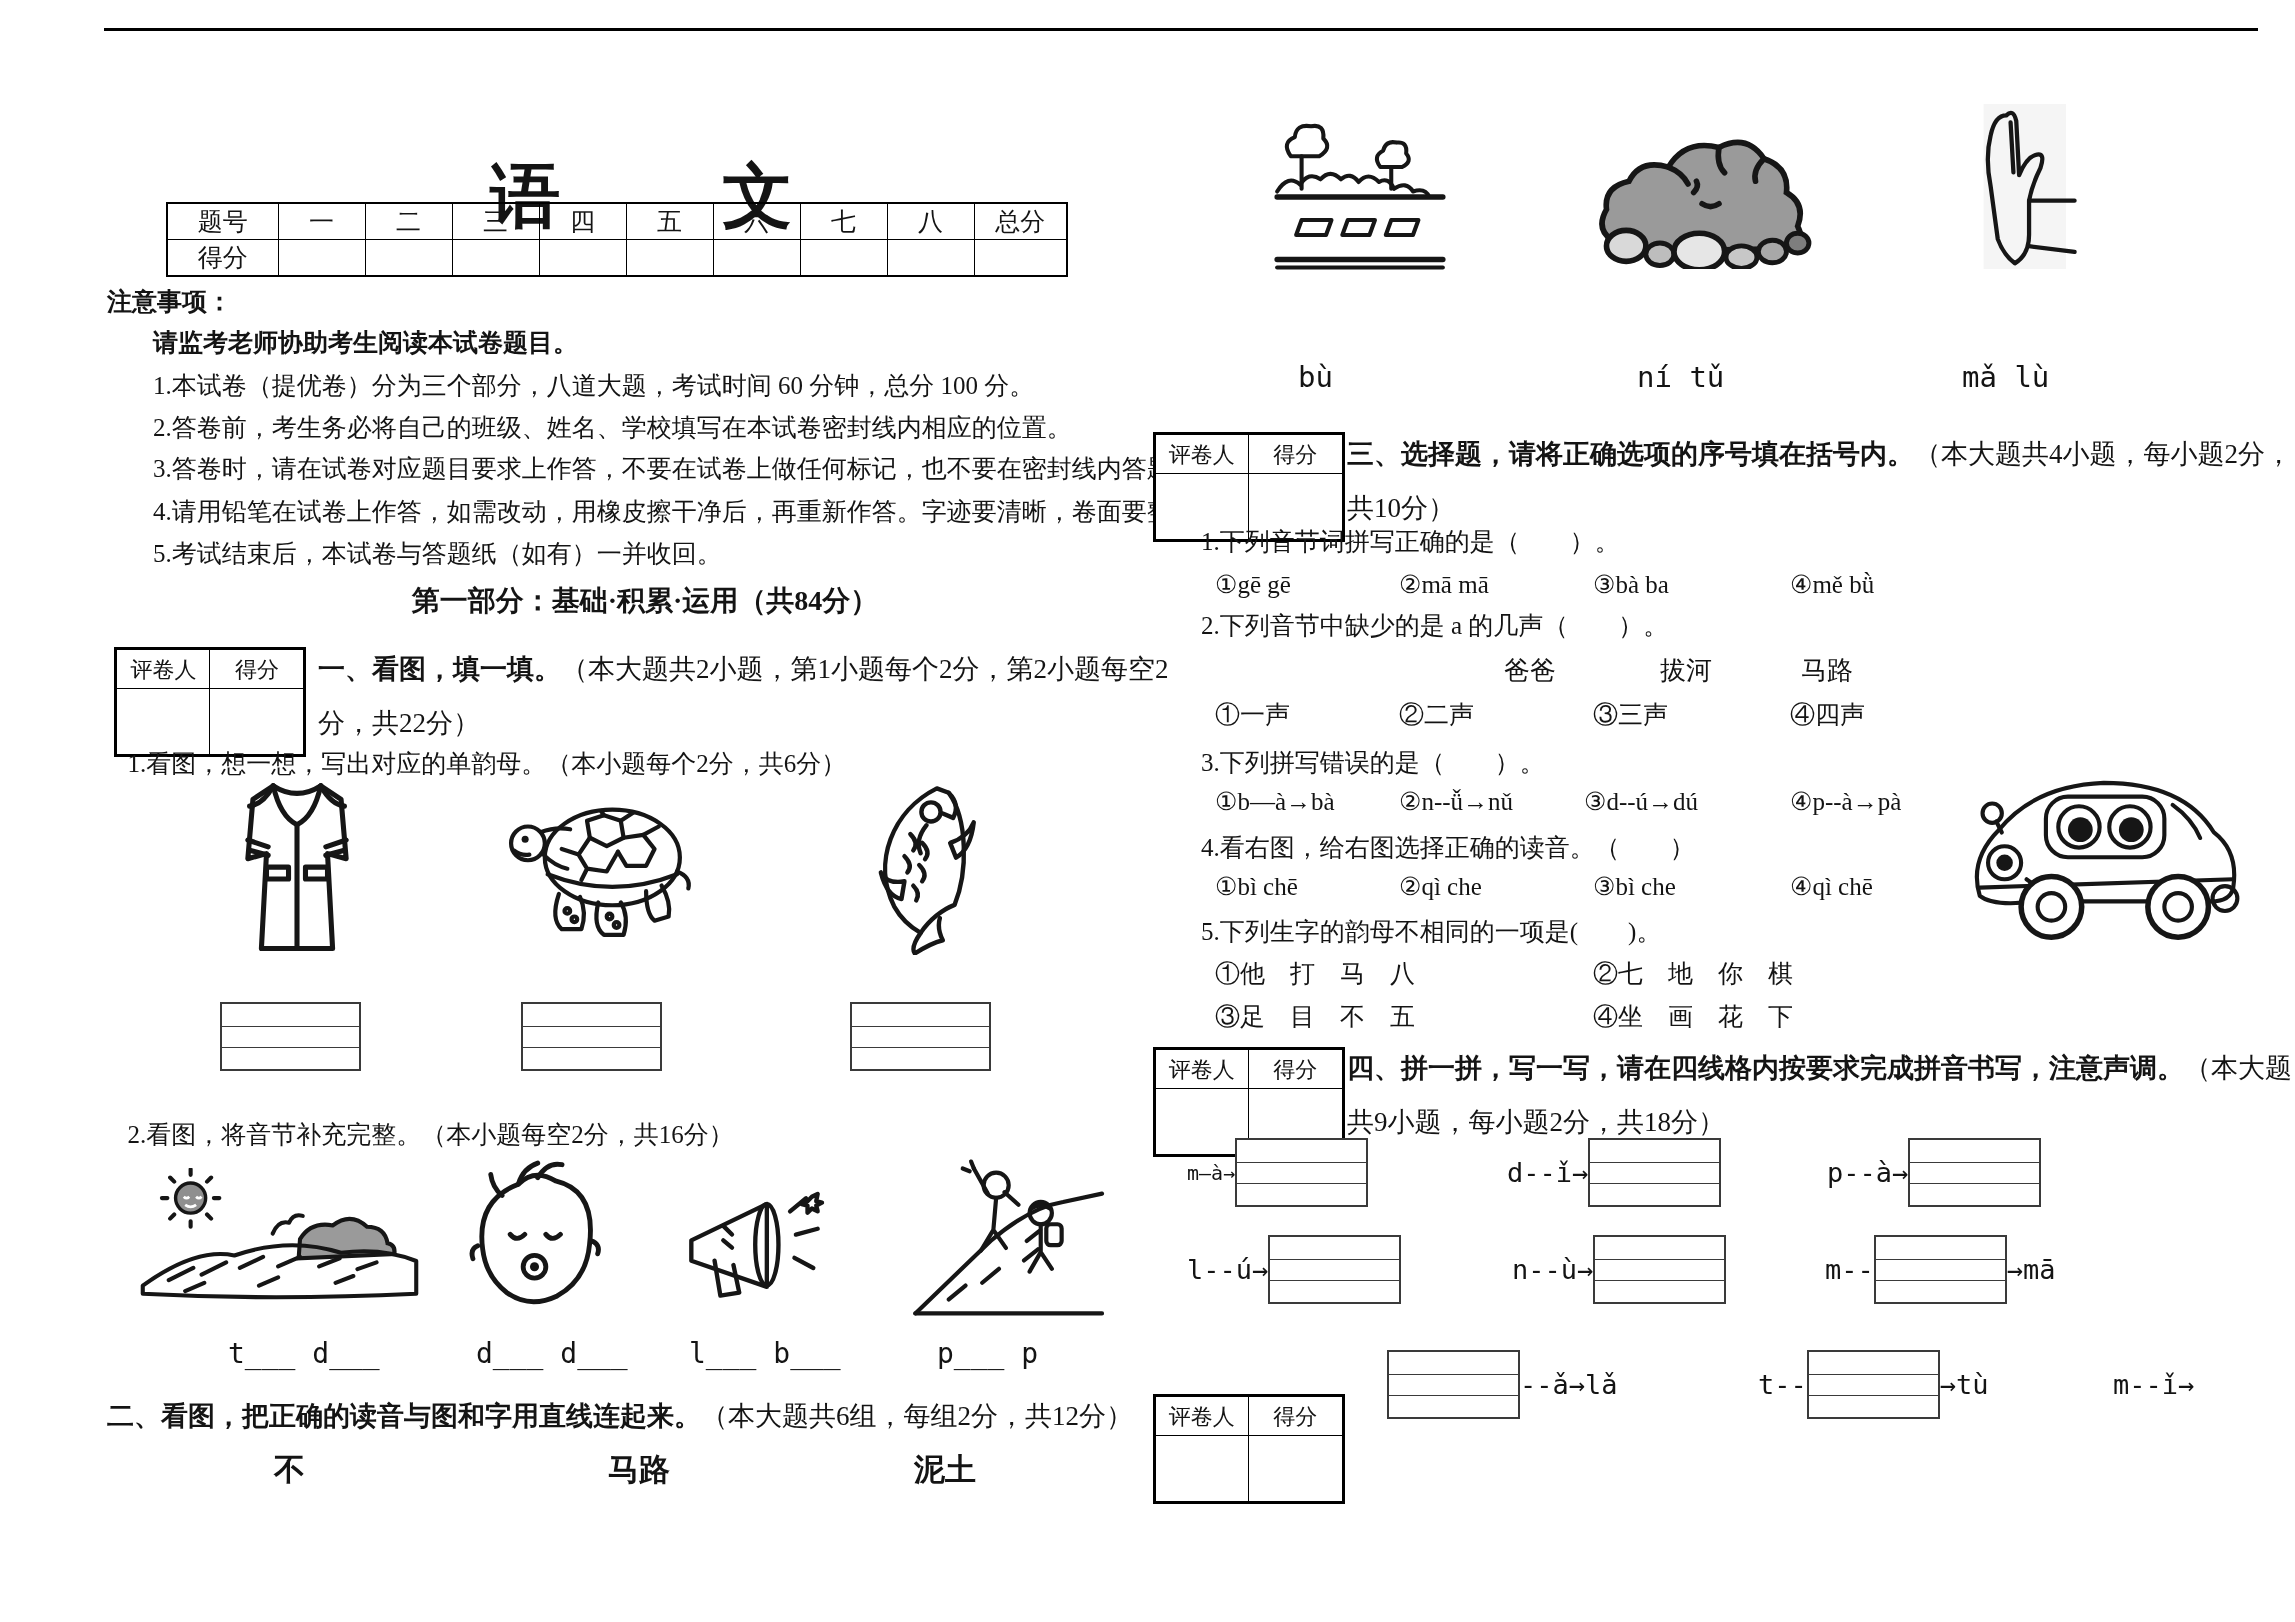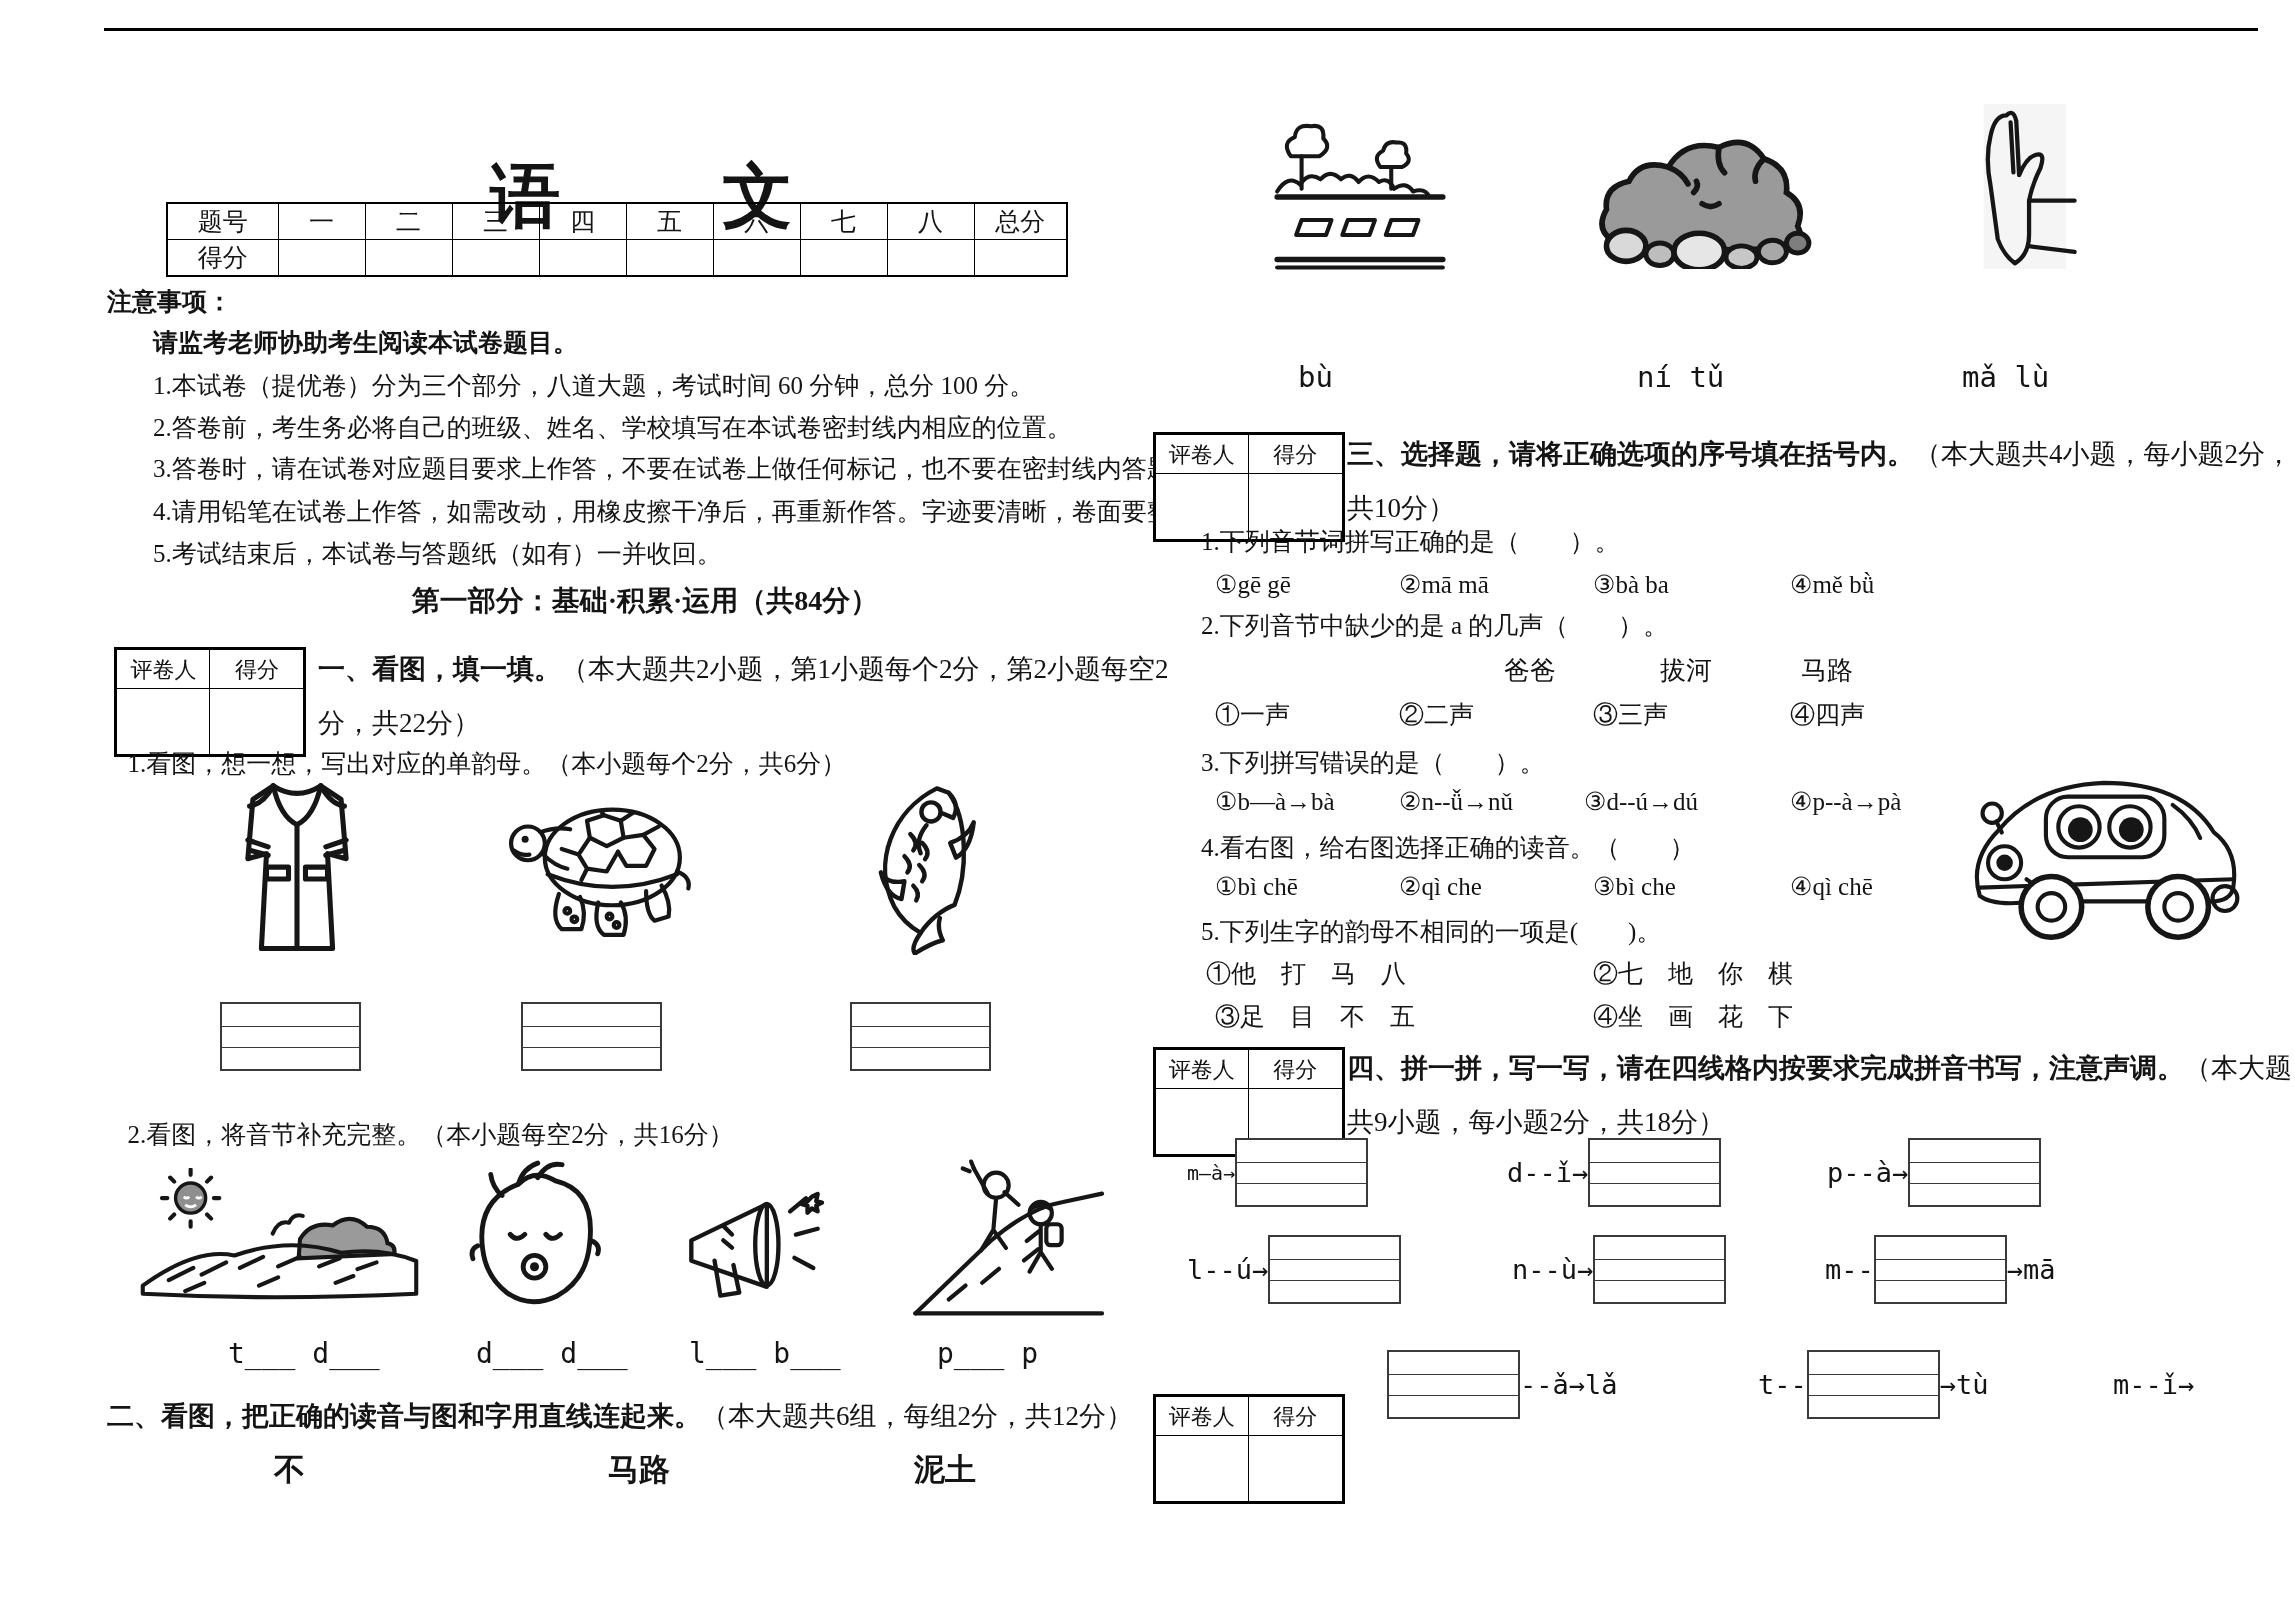--- a/index.html
+++ b/index.html
@@ -289,21 +289,21 @@
     <div class="opt" style="top:694px;left:434px;">③d--ú→dú</div>
     <div class="opt" style="top:694px;left:640px;">④p--à→pà</div>
 
     <div class="abs t27 nowrap" style="top:738px;left:51px;">4.看右图，给右图选择正确的读音。（　　）</div>
     <div class="opt" style="top:779px;left:65px;">①bì chē</div>
     <div class="opt" style="top:779px;left:249px;">②qì che</div>
     <div class="opt" style="top:779px;left:443px;">③bì che</div>
     <div class="opt" style="top:779px;left:640px;">④qì chē</div>
 
     <div class="abs t27 nowrap" style="top:822px;left:51px;">5.下列生字的韵母不相同的一项是(　　)。</div>
-    <div class="opt" style="top:864px;left:56px;">①他　打　马　八</div>
+    <div class="opt" style="top:864px;left:65px;">①他　打　马　八</div>
     <div class="opt" style="top:864px;left:443px;">②七　地　你　棋</div>
     <div class="opt" style="top:907px;left:65px;">③足　目　不　五</div>
     <div class="opt" style="top:907px;left:443px;">④坐　画　花　下</div>
 
     <svg class="abs svgart" style="top:610px;left:805px;" width="292" height="292" viewBox="0 0 212 152">
       <path class="ln" d="M18 110 Q10 84 32 62 Q58 30 108 28 Q166 28 188 64 Q206 78 202 104 Q200 114 186 114 L58 114 Q28 118 18 110 Z"></path>
       <rect class="ln" x="66" y="38" width="86" height="44" rx="16"></rect>
       <circle cx="90" cy="60" r="15" fill="#fff" stroke="#161616" stroke-width="3"></circle>
       <circle cx="91" cy="62" r="9" fill="#161616"></circle>
       <circle cx="127" cy="60" r="15" fill="#fff" stroke="#161616" stroke-width="3"></circle>

